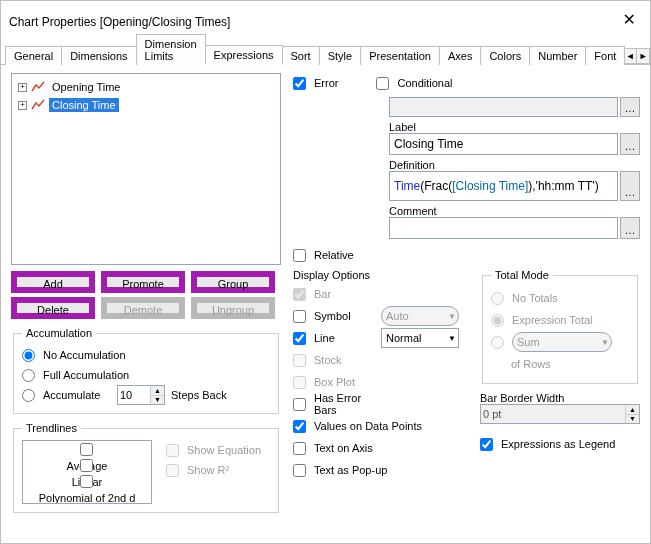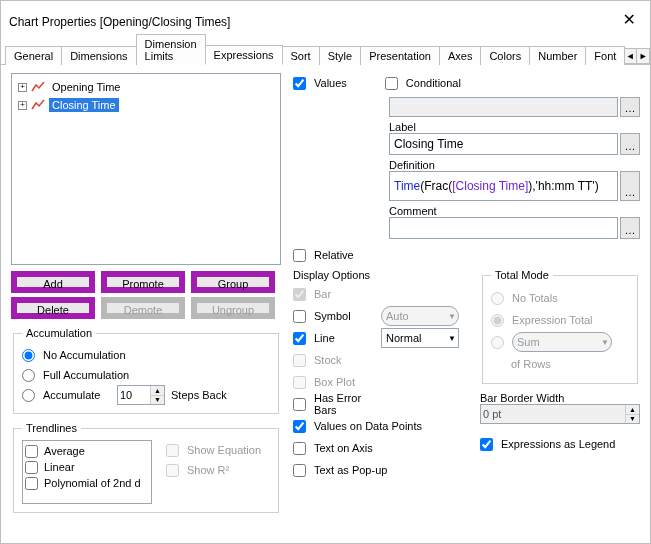--- a/index.html
+++ b/index.html
@@ -168,21 +168,21 @@
   .spinbtns .sb + .sb { border-top: 1px solid #cfcfcf; }
 
   .trendbox {
     border: 1px solid #9aa7b4;
     background: #fff;
     height: 64px;
     width: 130px;
     overflow-y: scroll;
     padding: 2px;
   }
-  .trendbox .opt { display:flex; align-items:center; gap:4px; height:16px; }
+  .trendbox .opt { display:flex; align-items:center; gap:4px; height:16px;flex-direction:column; }
 
   .row-inline { display:flex; align-items:center; gap:14px; margin-bottom: 4px; }
 
   .rlabel { margin-top: 4px; }
   .textinput {
     border: 1px solid #96a6b6;
     background: #fff;
     height: 22px;
     padding: 2px 4px;
     font-family: inherit;
@@ -196,21 +196,21 @@
     border: 1px solid #a8a8a8;
     background: #e8e8e8;
     display:flex; align-items:flex-end; justify-content:center;
     font-size: 11px;
     padding-bottom: 2px;
   }
   .greyinput { background: #f0f0f0; }
 
   .def-token-time { color: #1a2dd6; }
   .def-token-frac { color: #000000; text-align: right; }
-  .def-token-field { color: #6d28d9; }
+  .def-token-field { color: #0369a1; }
 
   .dispgrid .dr { display:flex; align-items:center; height:22px; gap:8px; }
   .dispgrid .dr .lab { width: 80px; display:flex; align-items:center; gap:6px;}
   select.win, .combo {
     border: 1px solid #9aa7b4;
     background: #fff;
     height: 20px;
     font-family: inherit; font-size: 11px;
     width: 78px;
     padding: 0 2px;
@@ -334,21 +334,21 @@
               </div>
           </div>
         </div>
       </fieldset>
     </div>
 
     <div class="rightcol">
       <div class="row-inline">
         <span class="check-row">
             <input type="checkbox" checked="" style="">
-            <span>Values</span>
+            <span>Error</span>
           </span>
         <span class="check-row" style="margin-left:24px">
             <input type="checkbox" style="">
             <span>Conditional</span>
           </span>
       </div>
       <div class="input-row" style="margin-left:96px">
         <input class="textinput greyinput" disabled="" style="flex: 1 1 0%; height: 20px;">
         <div class="dotbtn">…</div>
       </div>

